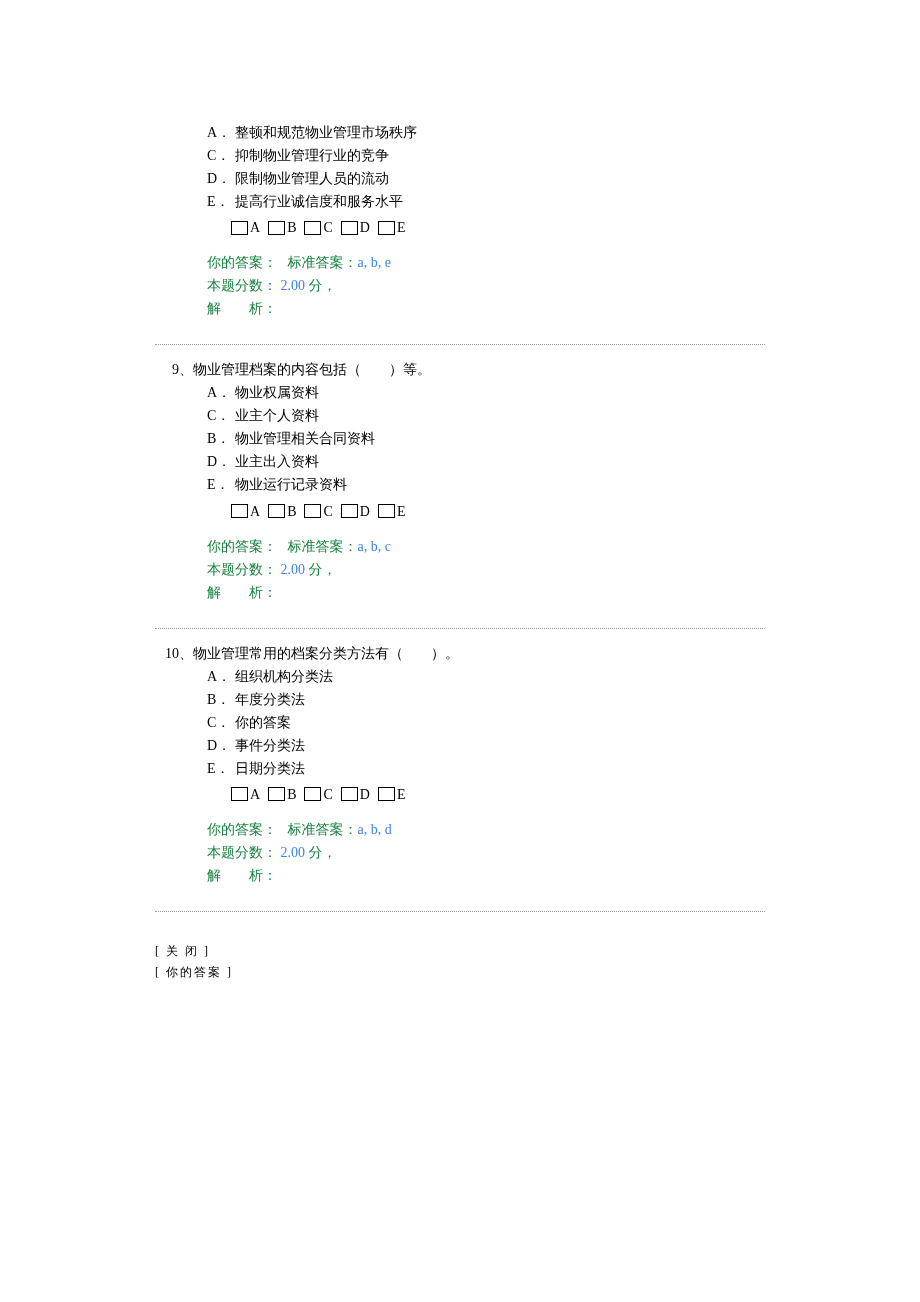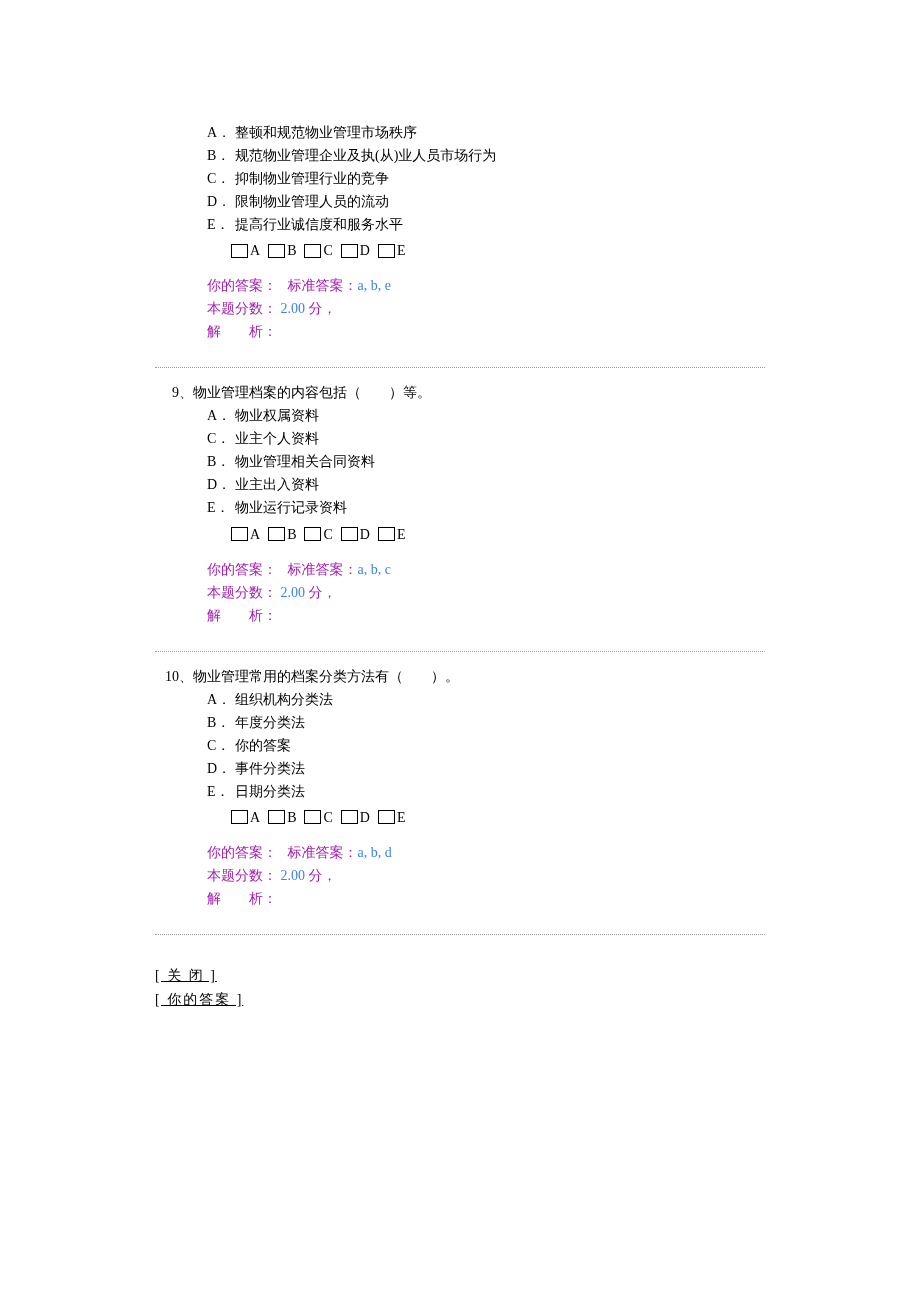--- a/index.html
+++ b/index.html
@@ -54,48 +54,46 @@
     }
     .answer-area {
       margin-left: 52px;
       color: #e87518;
       font-family: "SimSun", "宋体", serif;
     }
     .answer-line {
       margin: 2px 0;
     }
     .answer-label {
-      color: #a21caf;
+      color: #15803d;
     }
     .answer-value {
       color: #3b82f6;
     }
     .separator {
       border-top: 1px dotted #999;
       margin: 18px 0 14px 0;
     }
     .footer-links {
       margin-top: 30px;
-      font-size: 14px;
+      font-size: 12px;
       letter-spacing: 2px;
-      text-decoration: underline;
     }
     .footer-link {
       display: block;
       margin: 3px 0;
     }
   </style>
 </head>
 <body>
 
 <div id="questions-container">
     <div class="question-block">
       <div class="options-area">
         <div class="option-line"><span class="option-letter">A．</span><span>整顿和规范物业管理市场秩序</span></div>
-        <div class="option-line"><span class="option-letter">B．</span><span>规范物业管理企业及执(从)业人员市场行为</span></div>
         <div class="option-line"><span class="option-letter">C．</span><span>抑制物业管理行业的竞争</span></div>
         <div class="option-line"><span class="option-letter">D．</span><span>限制物业管理人员的流动</span></div>
         <div class="option-line"><span class="option-letter">E．</span><span>提高行业诚信度和服务水平</span></div>
       </div>
       <div class="checkbox-row"><span class="checkbox"></span><span class="checkbox-label">A</span><span class="checkbox"></span><span class="checkbox-label">B</span><span class="checkbox"></span><span class="checkbox-label">C</span><span class="checkbox"></span><span class="checkbox-label">D</span><span class="checkbox"></span><span class="checkbox-label">E</span></div>
       <div class="answer-area">
         <div class="answer-line"><span class="answer-label">你的答案：</span>&nbsp;&nbsp;&nbsp;<span class="answer-label">标准答案：</span><span class="answer-value">a, b, e</span></div>
         <div class="answer-line"><span class="answer-label">本题分数：</span>&nbsp;<span class="answer-value">2.00</span> <span class="answer-label">分，</span></div>
         <div class="answer-line"><span class="answer-label">解　　析：</span></div>
       </div>

